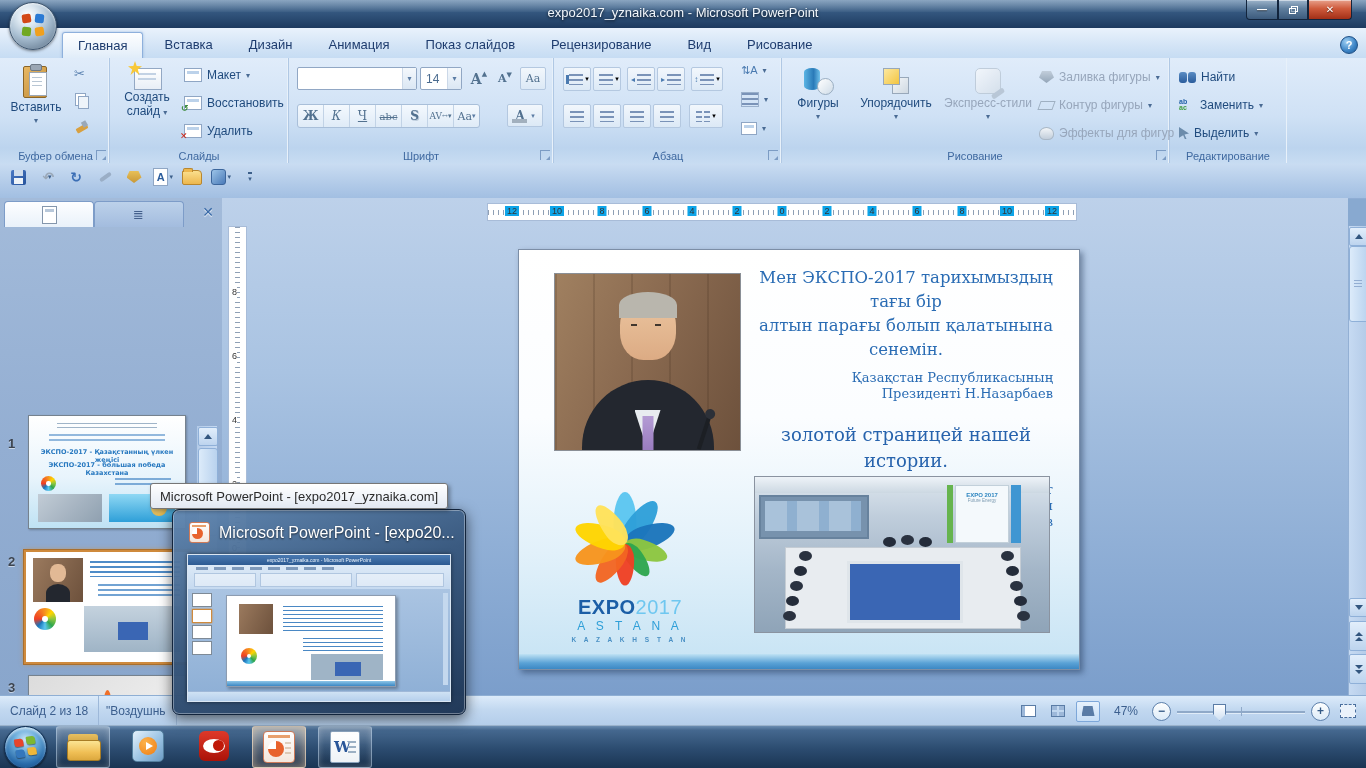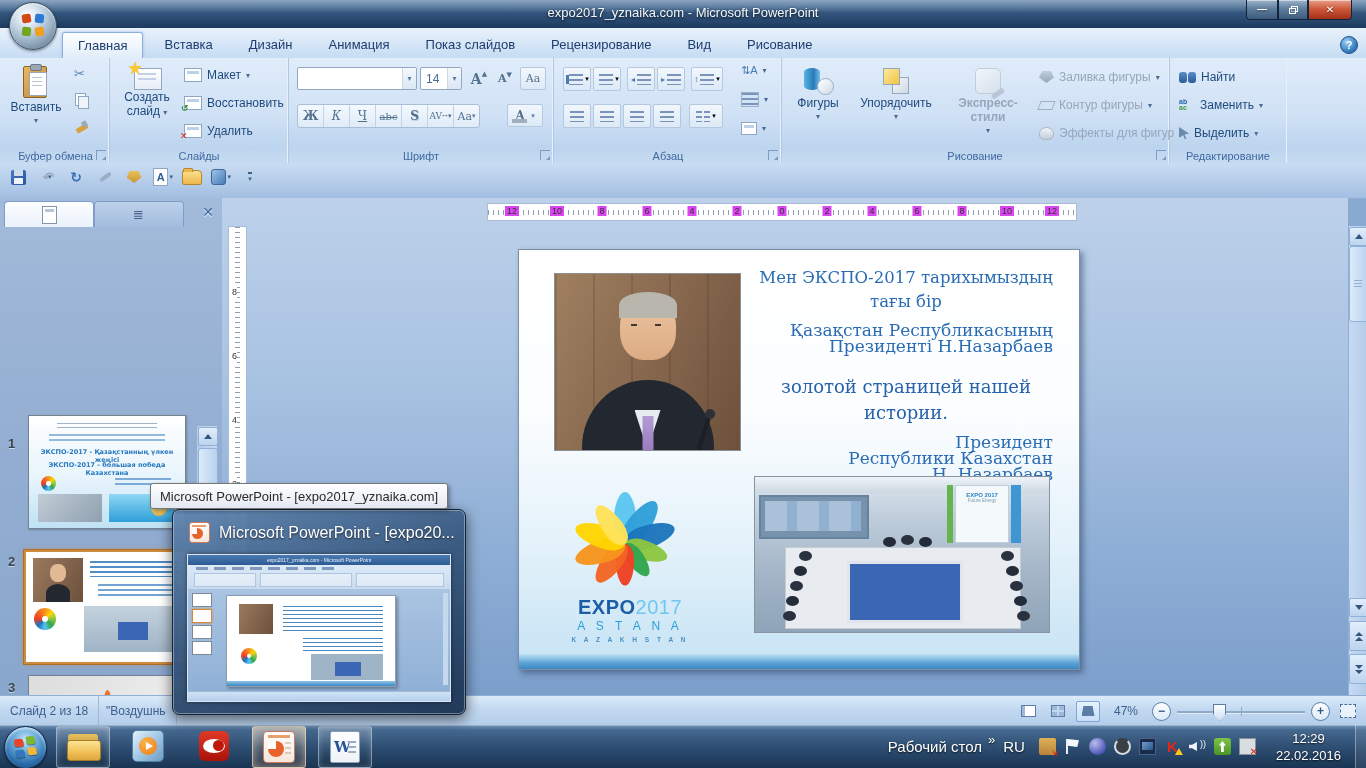--- a/index.html
+++ b/index.html
@@ -140,21 +140,21 @@
     display:flex;align-items:center;justify-content:center;}
   .tri-up{width:0;height:0;border-left:4px solid transparent;border-right:4px solid transparent;border-bottom:5px solid #33567f;}
   .tri-down{width:0;height:0;border-left:4px solid transparent;border-right:4px solid transparent;border-top:5px solid #33567f;}
   .sthumb{position:absolute;left:1px;width:18px;background:linear-gradient(90deg,#dcebfa,#b9d2ee);border:1px solid #8fb0d8;border-radius:3px;}
   .grip{position:absolute;left:4px;top:45%;width:8px;height:7px;background:repeating-linear-gradient(180deg,#93aed2 0 1px,transparent 1px 3px);}
   
   #canvas{position:absolute;left:222px;top:198px;width:1126px;height:497px;
     background:linear-gradient(180deg,#bdd1ea 0%,#a9c3e2 35%,#8cacd4 75%,#7b9ecb 100%);}
   #hruler{position:absolute;left:487px;top:203px;width:588px;height:16px;background:#fff;border:1px solid #a8bcd8;z-index:2;}
   #hruler .ticks{position:absolute;left:0;top:6px;width:100%;height:5px;background:repeating-linear-gradient(90deg,#8fa0b5 0 1px,transparent 1px 5px);}
-  #hruler .num{position:absolute;top:2px;font-size:9px;color:#333;background:#d946ef;padding:0 2px;transform:translateX(-50%);}
+  #hruler .num{position:absolute;top:2px;font-size:9px;color:#333;background:#0ea5e9;padding:0 2px;transform:translateX(-50%);}
   #vruler{position:absolute;left:228px;top:226px;width:17px;height:466px;background:#fff;border:1px solid #a8bcd8;z-index:2;}
   #vruler .ticks{position:absolute;left:6px;top:0;width:5px;height:100%;background:repeating-linear-gradient(180deg,#8fa0b5 0 1px,transparent 1px 5px);}
   #vruler .num{position:absolute;left:3px;font-size:9px;color:#333;background:#fff;padding:2px 0;}
   
   #slide{position:absolute;left:518px;top:249px;width:560px;height:419px;border:1px solid #7c8ea6;
     background:linear-gradient(180deg,#ffffff 0%,#fbfdff 40%,#e2f1fa 72%,#c6e3f4 100%);box-shadow:3px 3px 6px rgba(20,40,70,.45);z-index:1;}
   #slide .bottomband{position:absolute;left:0;bottom:0;width:100%;height:15px;background:linear-gradient(180deg,#bfe2f4 0%,#5aa2d6 60%,#3c88c4 100%);}
   #pres-photo{position:absolute;left:35px;top:23px;width:185px;height:176px;border:1px solid #8a8f96;
     background:linear-gradient(115deg,#a08060 0%,#8a6a50 45%,#6d513c 100%);overflow:hidden;}
   #pres-photo .wall{position:absolute;inset:0;background:repeating-linear-gradient(90deg,rgba(60,40,25,.18) 0 2px,transparent 2px 38px);}
@@ -162,21 +162,21 @@
   #pres-photo .shirt{position:absolute;left:50%;bottom:0;transform:translateX(-50%);width:26px;height:40px;background:#e8ecf0;clip-path:polygon(0 0,100% 0,50% 100%);}
   #pres-photo .tie{position:absolute;left:50%;bottom:0;transform:translateX(-50%);width:11px;height:34px;background:linear-gradient(180deg,#b49cd4,#9a7cc0);}
   #pres-photo .head{position:absolute;left:50%;top:22px;transform:translateX(-50%);width:56px;height:64px;border-radius:46% 46% 42% 42%;background:linear-gradient(180deg,#ecc6a0,#dcab84);}
   #pres-photo .hair{position:absolute;left:50%;top:18px;transform:translateX(-50%);width:58px;height:26px;border-radius:50% 50% 0 0;background:#b9b6ad;}
   #pres-photo .eye{position:absolute;top:50px;width:6px;height:2px;background:#41372e;}
   #pres-photo .mic{position:absolute;right:34px;bottom:0;width:4px;height:34px;background:#1c1f24;transform:rotate(18deg);}
   #pres-photo .mic:before{content:"";position:absolute;left:-3px;top:-8px;width:10px;height:10px;border-radius:50%;background:#2c3038;}
   #quote-block{position:absolute;left:226px;top:16px;width:322px;color:#2a6cb4;font-family:"DejaVu Serif","Liberation Serif",serif;}
   .q-big{font-size:16.5px;line-height:24px;text-align:center;}
   .q-big.ru{font-size:18px;line-height:26px;color:#2763ad;}
-  .q-attr{font-size:17px;line-height:16px;text-align:right;padding-right:14px;margin-top:8px;}
+  .q-attr{font-size:13px;line-height:16px;text-align:right;padding-right:14px;margin-top:8px;}
   .mt18{margin-top:20px;}
   
   #expo-logo{position:absolute;left:36px;top:232px;width:150px;height:170px;}
   #flower{position:absolute;left:14px;top:0;width:112px;height:112px;}
   .petal{position:absolute;left:56px;top:62px;width:23px;height:52px;border-radius:50% 50% 50% 50%/62% 62% 38% 38%;
     transform-origin:50% 100%;opacity:.96;}
   #expo-wordmark{position:absolute;left:0;top:114px;width:150px;text-align:center;font-weight:bold;font-size:20px;letter-spacing:0.5px;}
   #expo-wordmark .e1{color:#1b5ea6;} #expo-wordmark .e2{color:#6fc7f0;font-weight:normal;}
   #expo-city{position:absolute;left:0;top:137px;width:150px;text-align:center;color:#2e9fd8;font-size:12px;letter-spacing:4px;}
   #expo-country{position:absolute;left:0;top:154px;width:150px;text-align:center;color:#4a90c4;font-size:6.5px;letter-spacing:3px;font-weight:bold;}
@@ -525,21 +525,21 @@
           <span class="arr">▾</span>
       </div>
       <div class="bigbtn" style="left:72px;top:8px;width:86px;">
         <span class="ic-arrange">
             <span class="b b2"></span>
             <span class="b b1"></span>
           </span>
         <span>Упорядочить</span>
           <span class="arr">▾</span>
       </div>
-      <div class="bigbtn dis" style="left:162px;top:8px;width:90px;font-weight:bold;">
+      <div class="bigbtn dis" style="left:162px;top:8px;width:90px;">
         <span class="ic-qstyle">
             <span class="sq"></span>
             <span class="br"></span>
           </span>
         <span>Экспресс-стили</span>
           <span class="arr">▾</span>
       </div>
       <div class="smbtn dis" style="left:258px;top:12px;">
         <span class="ic-fill"></span>
           <span>Заливка фигуры</span>
@@ -702,20 +702,21 @@
       <span class="eye" style="left:76px;"></span>
         <span class="eye" style="left:100px;"></span>
       <div class="shirt"></div>
       <div class="tie"></div>
       <div class="mic"></div>
     </div>
 
     <div id="quote-block">
       <div class="q-big">
         <div>Мен ЭКСПО-2017 тарихымыздың тағы бір</div>
+        <div>алтын парағы болып қалатынына сенемін.</div>
       </div>
       <div class="q-attr">
         <div>Қазақстан Республикасының</div>
         <div>Президенті Н.Назарбаев</div>
       </div>
       <div class="q-big ru mt18">
         <div>золотой страницей нашей истории.</div>
       </div>
       <div class="q-attr">
         <div>Президент</div>
@@ -841,39 +842,20 @@
           <span class="ln"></span>
         </span>
     </div>
     <div class="tbtn open" style="left:318px;">
       <span class="ic-word">
           <span class="w">W</span>
           <span class="ln"></span>
         </span>
     </div>
 
-    <div id="tray">
-      <span class="traytext">Рабочий стол</span>
-      <span class="traytext chev">»</span>
-      <span class="traytext" style="margin-right:10px;">RU</span>
-      <span class="trayic ti-clip"></span>
-      <span class="trayic ti-flag"></span>
-      <span class="trayic ti-globe"></span>
-      <span class="trayic ti-spin"></span>
-      <span class="trayic ti-screen"></span>
-      <span class="trayic ti-kasp">K</span>
-      <span class="trayic ti-vol"></span>
-      <span class="trayic ti-usb"></span>
-      <span class="trayic ti-netx"></span>
-      <div id="clock">
-        <div>12:29</div>
-        <div>22.02.2016</div>
-      </div>
-      <div id="showdesk"></div>
-    </div>
   </div>
 
   <div id="tooltip">
       <span>Microsoft PowerPoint - [expo2017_yznaika.com]</span>
     </div>
 
   <div id="popup">
     <div class="phead">
       <span class="ic-ppt small">
           <span class="tb"></span>

